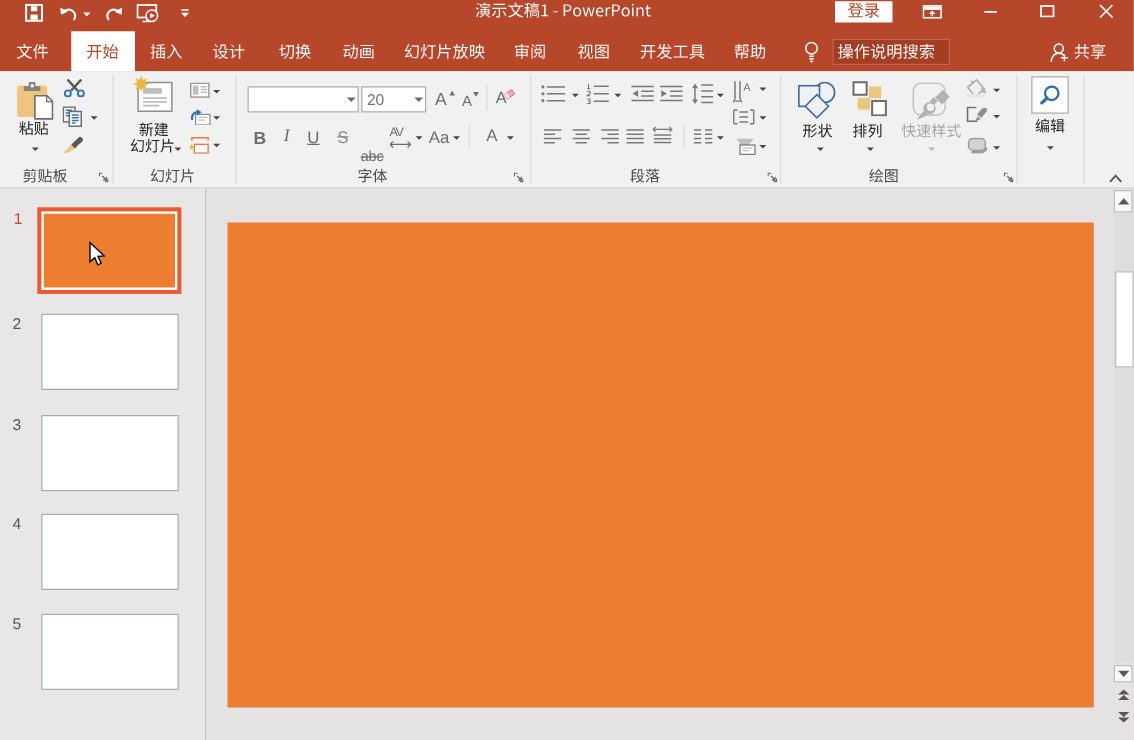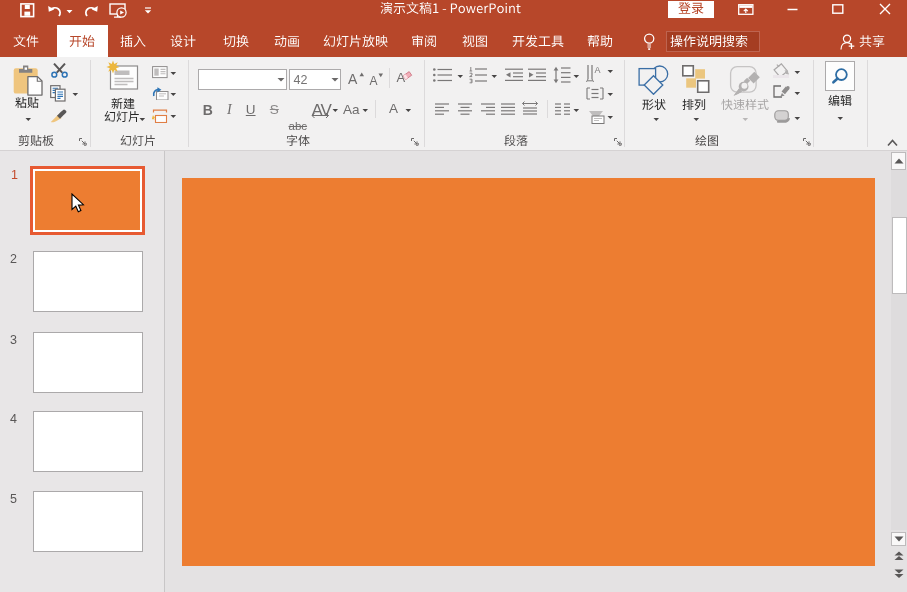--- a/index.html
+++ b/index.html
@@ -193,21 +193,21 @@
     <path d="M0.5 1 L3.3 3.9 L6.1 1 Z" fill="#474545"></path>
   </svg>
 <svg style="position:absolute;left:118.6px;top:132.8px;overflow:visible" width="38" height="15">
     <path transform="translate(1,12.0)" fill="#4A4848" d="M5.7 -8.9V-8.1H10.2C10.1 -2.9 9.9 -0.9 9.5 -0.5C9.3 -0.3 9.2 -0.3 9 -0.3C8.7 -0.3 7.9 -0.3 7.1 -0.4C7.3 -0.1 7.4 0.3 7.4 0.5C8.1 0.6 8.9 0.6 9.3 0.6C9.8 0.5 10 0.4 10.3 0C10.8 -0.6 10.9 -2.6 11.1 -8.4C11.1 -8.5 11.1 -8.9 11.1 -8.9ZM1 0C1.3 -0.2 1.8 -0.3 5.4 -0.9C5.5 -0.4 5.7 0.1 5.8 0.5L6.6 0.1C6.4 -0.8 5.7 -2.3 5.1 -3.5L4.4 -3.2C4.6 -2.7 4.8 -2.2 5.1 -1.7L2.3 -1.2C3.5 -2.8 4.8 -4.7 5.8 -6.7L4.9 -7.1C4.7 -6.6 4.4 -6.1 4.2 -5.7L1.9 -5.5C2.7 -6.7 3.5 -8.2 4.1 -9.7L3.2 -10C2.7 -8.4 1.7 -6.7 1.4 -6.2C1.1 -5.7 0.9 -5.4 0.6 -5.4C0.7 -5.1 0.9 -4.7 0.9 -4.5C1.2 -4.6 1.5 -4.6 3.7 -4.8C2.9 -3.5 2.1 -2.3 1.8 -1.9C1.3 -1.3 1 -0.9 0.7 -0.9C0.8 -0.6 1 -0.2 1 0Z M13.2 -7.6C13.1 -6.7 13 -5.4 12.7 -4.7L13.4 -4.4C13.7 -5.3 13.8 -6.6 13.9 -7.5ZM16.6 -7.8C16.4 -7.1 16 -6 15.7 -5.3L16.2 -5.1C16.6 -5.7 17 -6.7 17.3 -7.5ZM14.6 -10V-6.2C14.6 -3.9 14.4 -1.5 12.5 0.3C12.7 0.4 13 0.8 13.2 1C14.2 -0 14.8 -1.2 15.1 -2.4C15.6 -1.8 16.4 -1 16.7 -0.6L17.3 -1.3C17 -1.6 15.7 -2.9 15.3 -3.3C15.5 -4.3 15.5 -5.2 15.5 -6.2V-10ZM17.3 -9.1V-8.2H20.5V-0.4C20.5 -0.1 20.4 -0.1 20.2 -0.1C19.9 -0 19 -0 18.1 -0.1C18.3 0.2 18.5 0.6 18.5 0.9C19.7 0.9 20.4 0.9 20.8 0.7C21.3 0.6 21.4 0.3 21.4 -0.4V-8.2H23.5V-9.1Z M26.2 -9.8V-5.8C26.2 -3.6 26 -1.4 24.5 0.3C24.7 0.4 25 0.8 25.2 1C26.3 -0.2 26.8 -1.7 27 -3.2H32V1H33V-4.1H27C27.1 -4.7 27.1 -5.2 27.1 -5.8V-6H34.8V-7H31.5V-10.1H30.5V-7H27.1V-9.8Z"></path>
   </svg>
 <div style="position:absolute;left:198px;top:68.5px;width:88.5px;height:21px;background:#FFFFFF;border:1px solid #ACAAAB;box-sizing:border-box;"></div>
 <svg style="position:absolute;left:277.0px;top:77.2px;" width="8" height="5.6" viewBox="0 0 8 5.6">
     <path d="M0.5 1 L4.0 4.6 L7.5 1 Z" fill="#6A6868"></path>
   </svg>
 <div style="position:absolute;left:289px;top:68.5px;width:51.5px;height:21px;background:#FFFFFF;border:1px solid #ACAAAB;box-sizing:border-box;"></div>
-<div style="position:absolute;left:293.5px;top:72.5px;font-size:12.5px;color:#757373;">42</div>
+<div style="position:absolute;left:293.5px;top:72.5px;font-size:12.5px;color:#757373;">20</div>
 <svg style="position:absolute;left:330.8px;top:77.2px;" width="8" height="5.6" viewBox="0 0 8 5.6">
     <path d="M0.5 1 L4.0 4.6 L7.5 1 Z" fill="#6A6868"></path>
   </svg>
 <div style="position:absolute;left:348px;top:70.5px;font-size:14px;color:#6E6C6C;">A</div>
 <svg style="position:absolute;left:358.5px;top:71.5px;" width="6" height="5" viewBox="0 0 6 5">
     <path d="M2.75 0.5 L5 4.3 H0.5 Z" fill="#6E6C6C"></path>
   </svg>
 <div style="position:absolute;left:369.5px;top:73.5px;font-size:12px;color:#6E6C6C;">A</div>
 <svg style="position:absolute;left:377.8px;top:72.5px;" width="6" height="5" viewBox="0 0 6 5">
     <path d="M0.5 0.5 H5 L2.75 4.3 Z" fill="#6E6C6C"></path>
@@ -218,21 +218,21 @@
     <g transform="rotate(-35 5 4.5)">
       <rect x="0.8" y="2" width="7.4" height="4.4" fill="#F2AEB8" stroke="#C96A7A" stroke-width="0.7"></rect>
       <rect x="0.8" y="2" width="2.8" height="4.4" fill="#FBE2E6"></rect>
     </g>
   </svg>
 <div style="position:absolute;left:202.8px;top:101.5px;font-size:14px;color:#6E6C6C;font-weight:bold">B</div>
 <div style="position:absolute;left:227px;top:101.5px;font-size:14px;color:#6E6C6C;font-style:italic;font-family:'Liberation Serif',serif">I</div>
 <div style="position:absolute;left:245.8px;top:101.5px;font-size:13.5px;color:#6E6C6C;text-decoration:underline">U</div>
 <div style="position:absolute;left:269.8px;top:101.5px;font-size:13.5px;color:#8A8888;text-decoration:line-through">S</div>
 <div style="position:absolute;left:288.5px;top:120px;font-size:11.5px;color:#6E6C6C;text-decoration:line-through">abc</div>
-<div style="position:absolute;left:311.5px;top:100.5px;font-size:17px;color:#6E6C6C;letter-spacing:-1px">AV</div>
+<div style="position:absolute;left:311.5px;top:100.5px;font-size:10px;color:#6E6C6C;letter-spacing:-1px">AV</div>
 <svg style="position:absolute;left:311.5px;top:112.5px;" width="17" height="6" viewBox="0 0 17 6">
     <path d="M2.5 0 L0 2.5 L2.5 5 M14 0 L16.5 2.5 L14 5 M0 2.5 H16.5" fill="none" stroke="#6E6C6C" stroke-width="1"></path>
   </svg>
 <svg style="position:absolute;left:331.7px;top:107.55px;" width="6.6" height="4.9" viewBox="0 0 6.6 4.9">
     <path d="M0.5 1 L3.3 3.9 L6.1 1 Z" fill="#474545"></path>
   </svg>
 <div style="position:absolute;left:343px;top:101.5px;font-size:13.5px;color:#6E6C6C;">Aa</div>
 <svg style="position:absolute;left:361.7px;top:107.55px;" width="6.6" height="4.9" viewBox="0 0 6.6 4.9">
     <path d="M0.5 1 L3.3 3.9 L6.1 1 Z" fill="#474545"></path>
   </svg>

